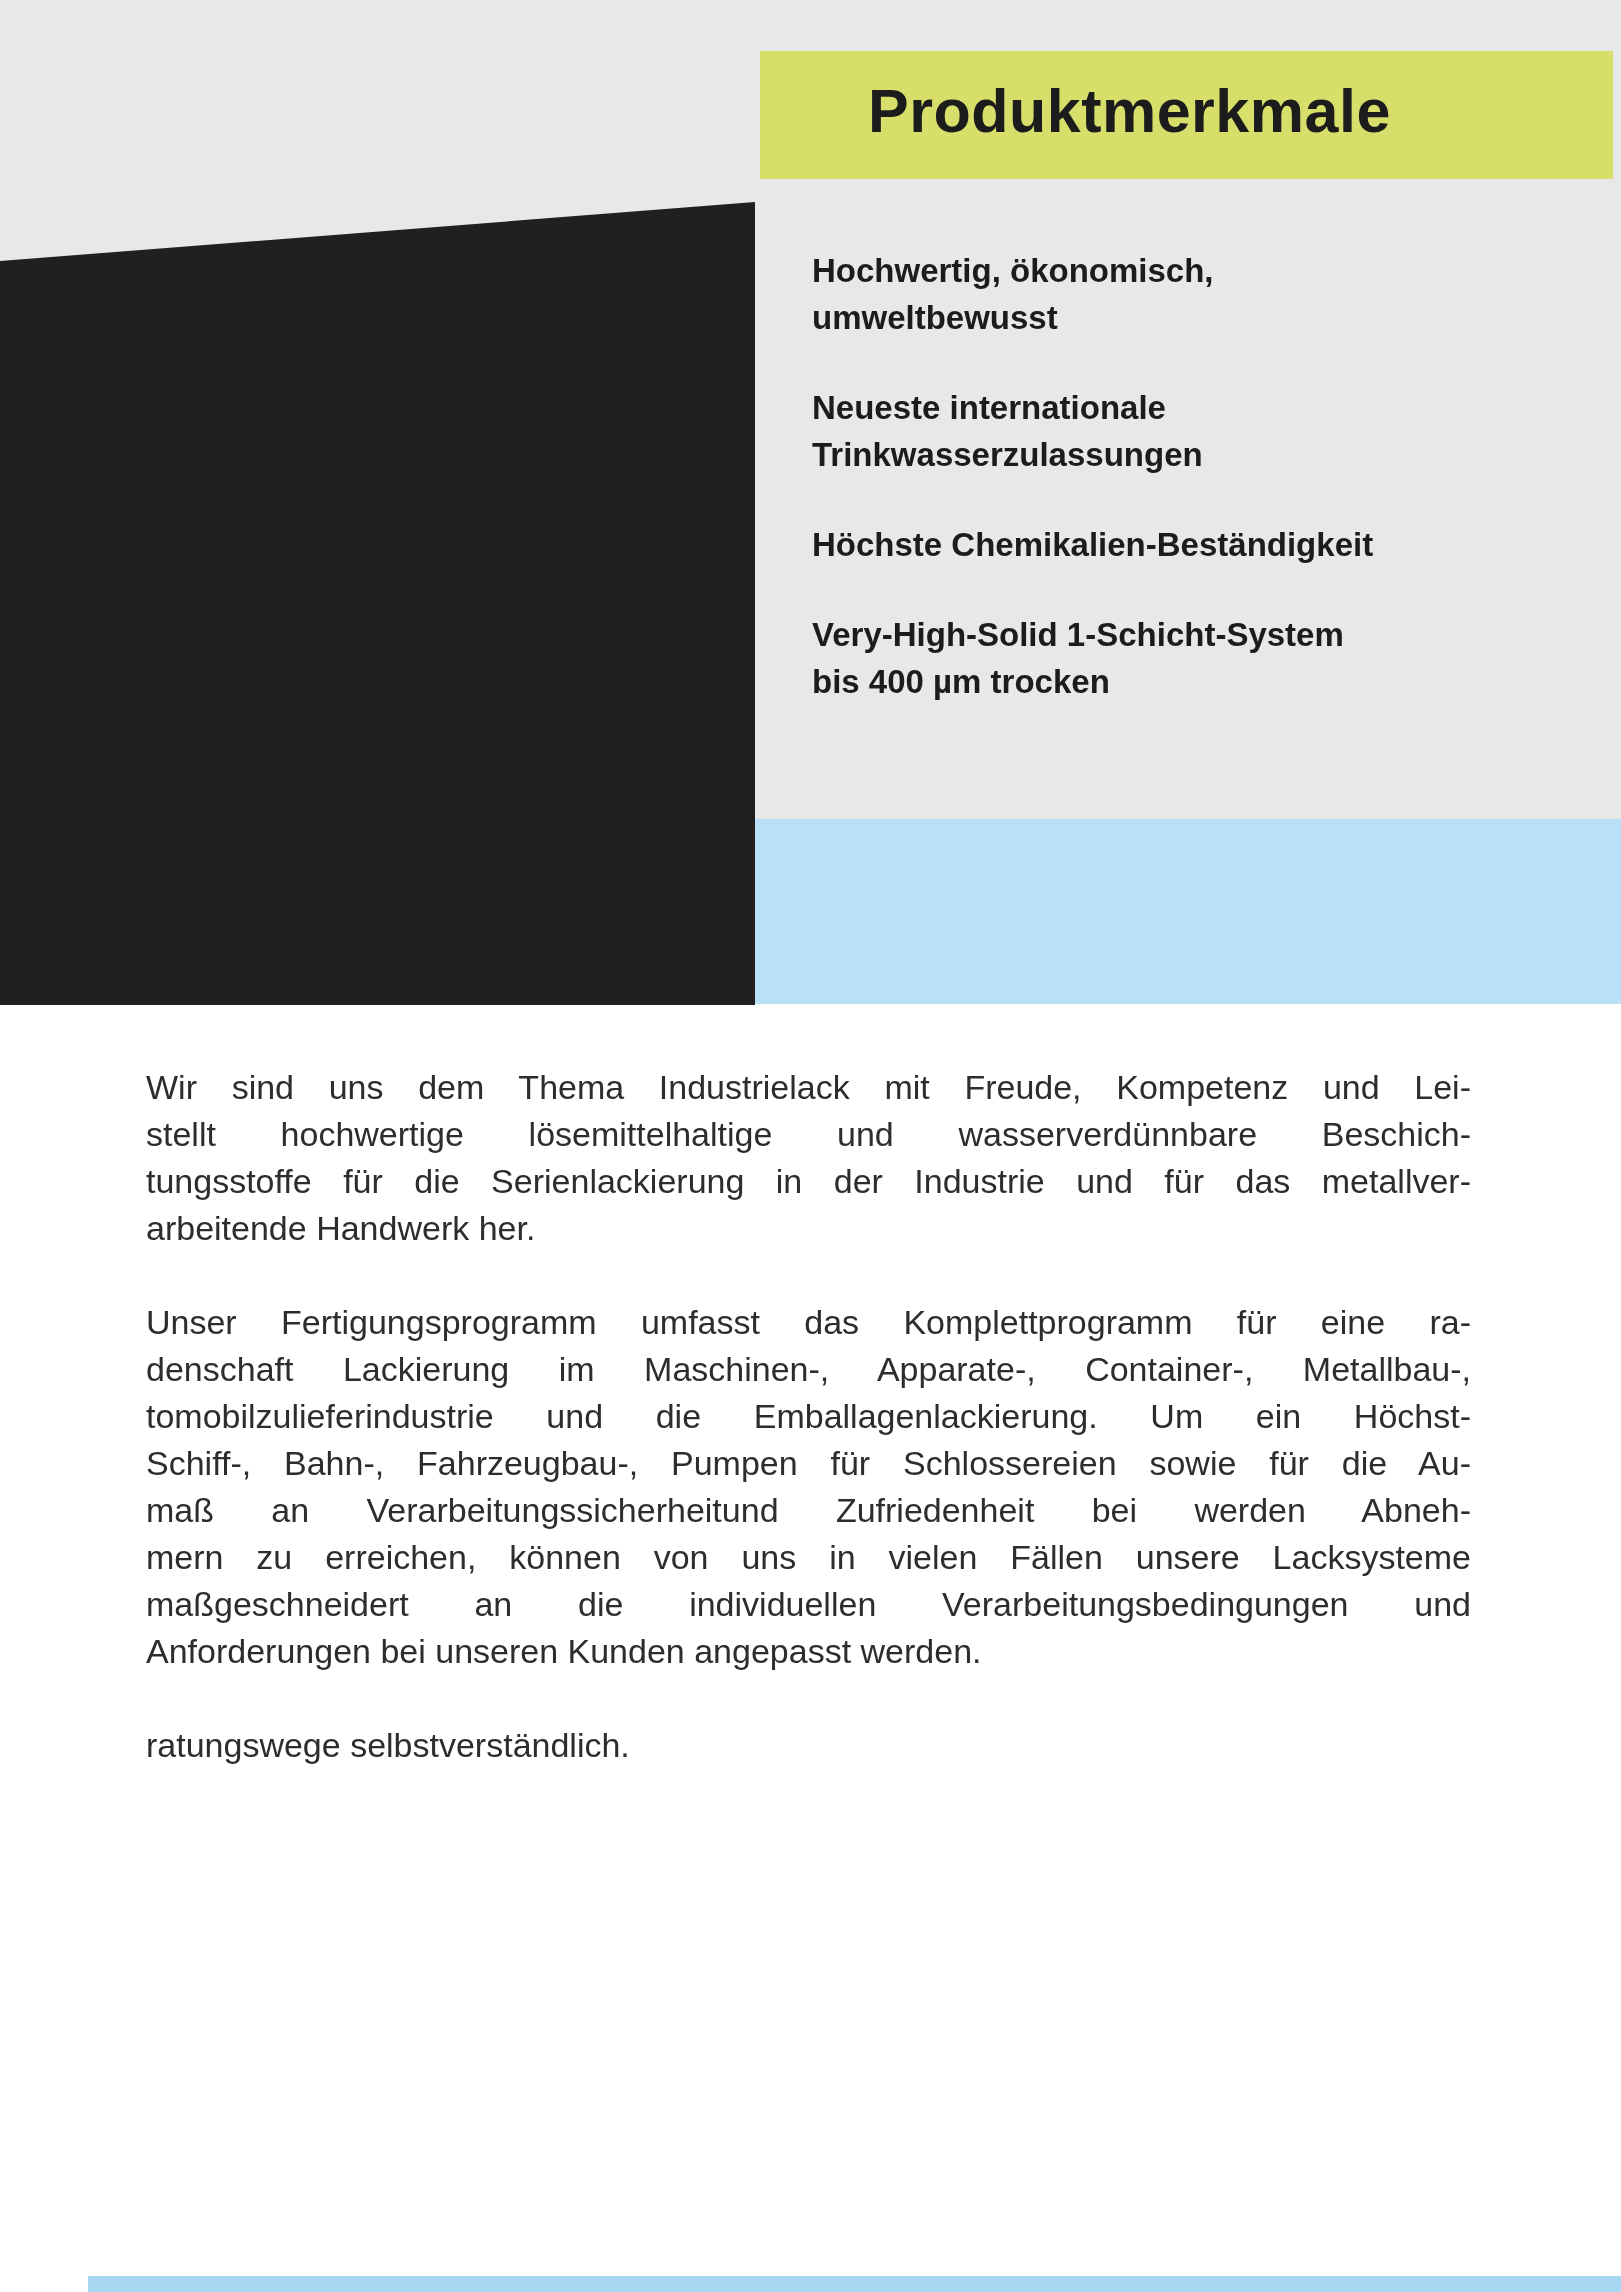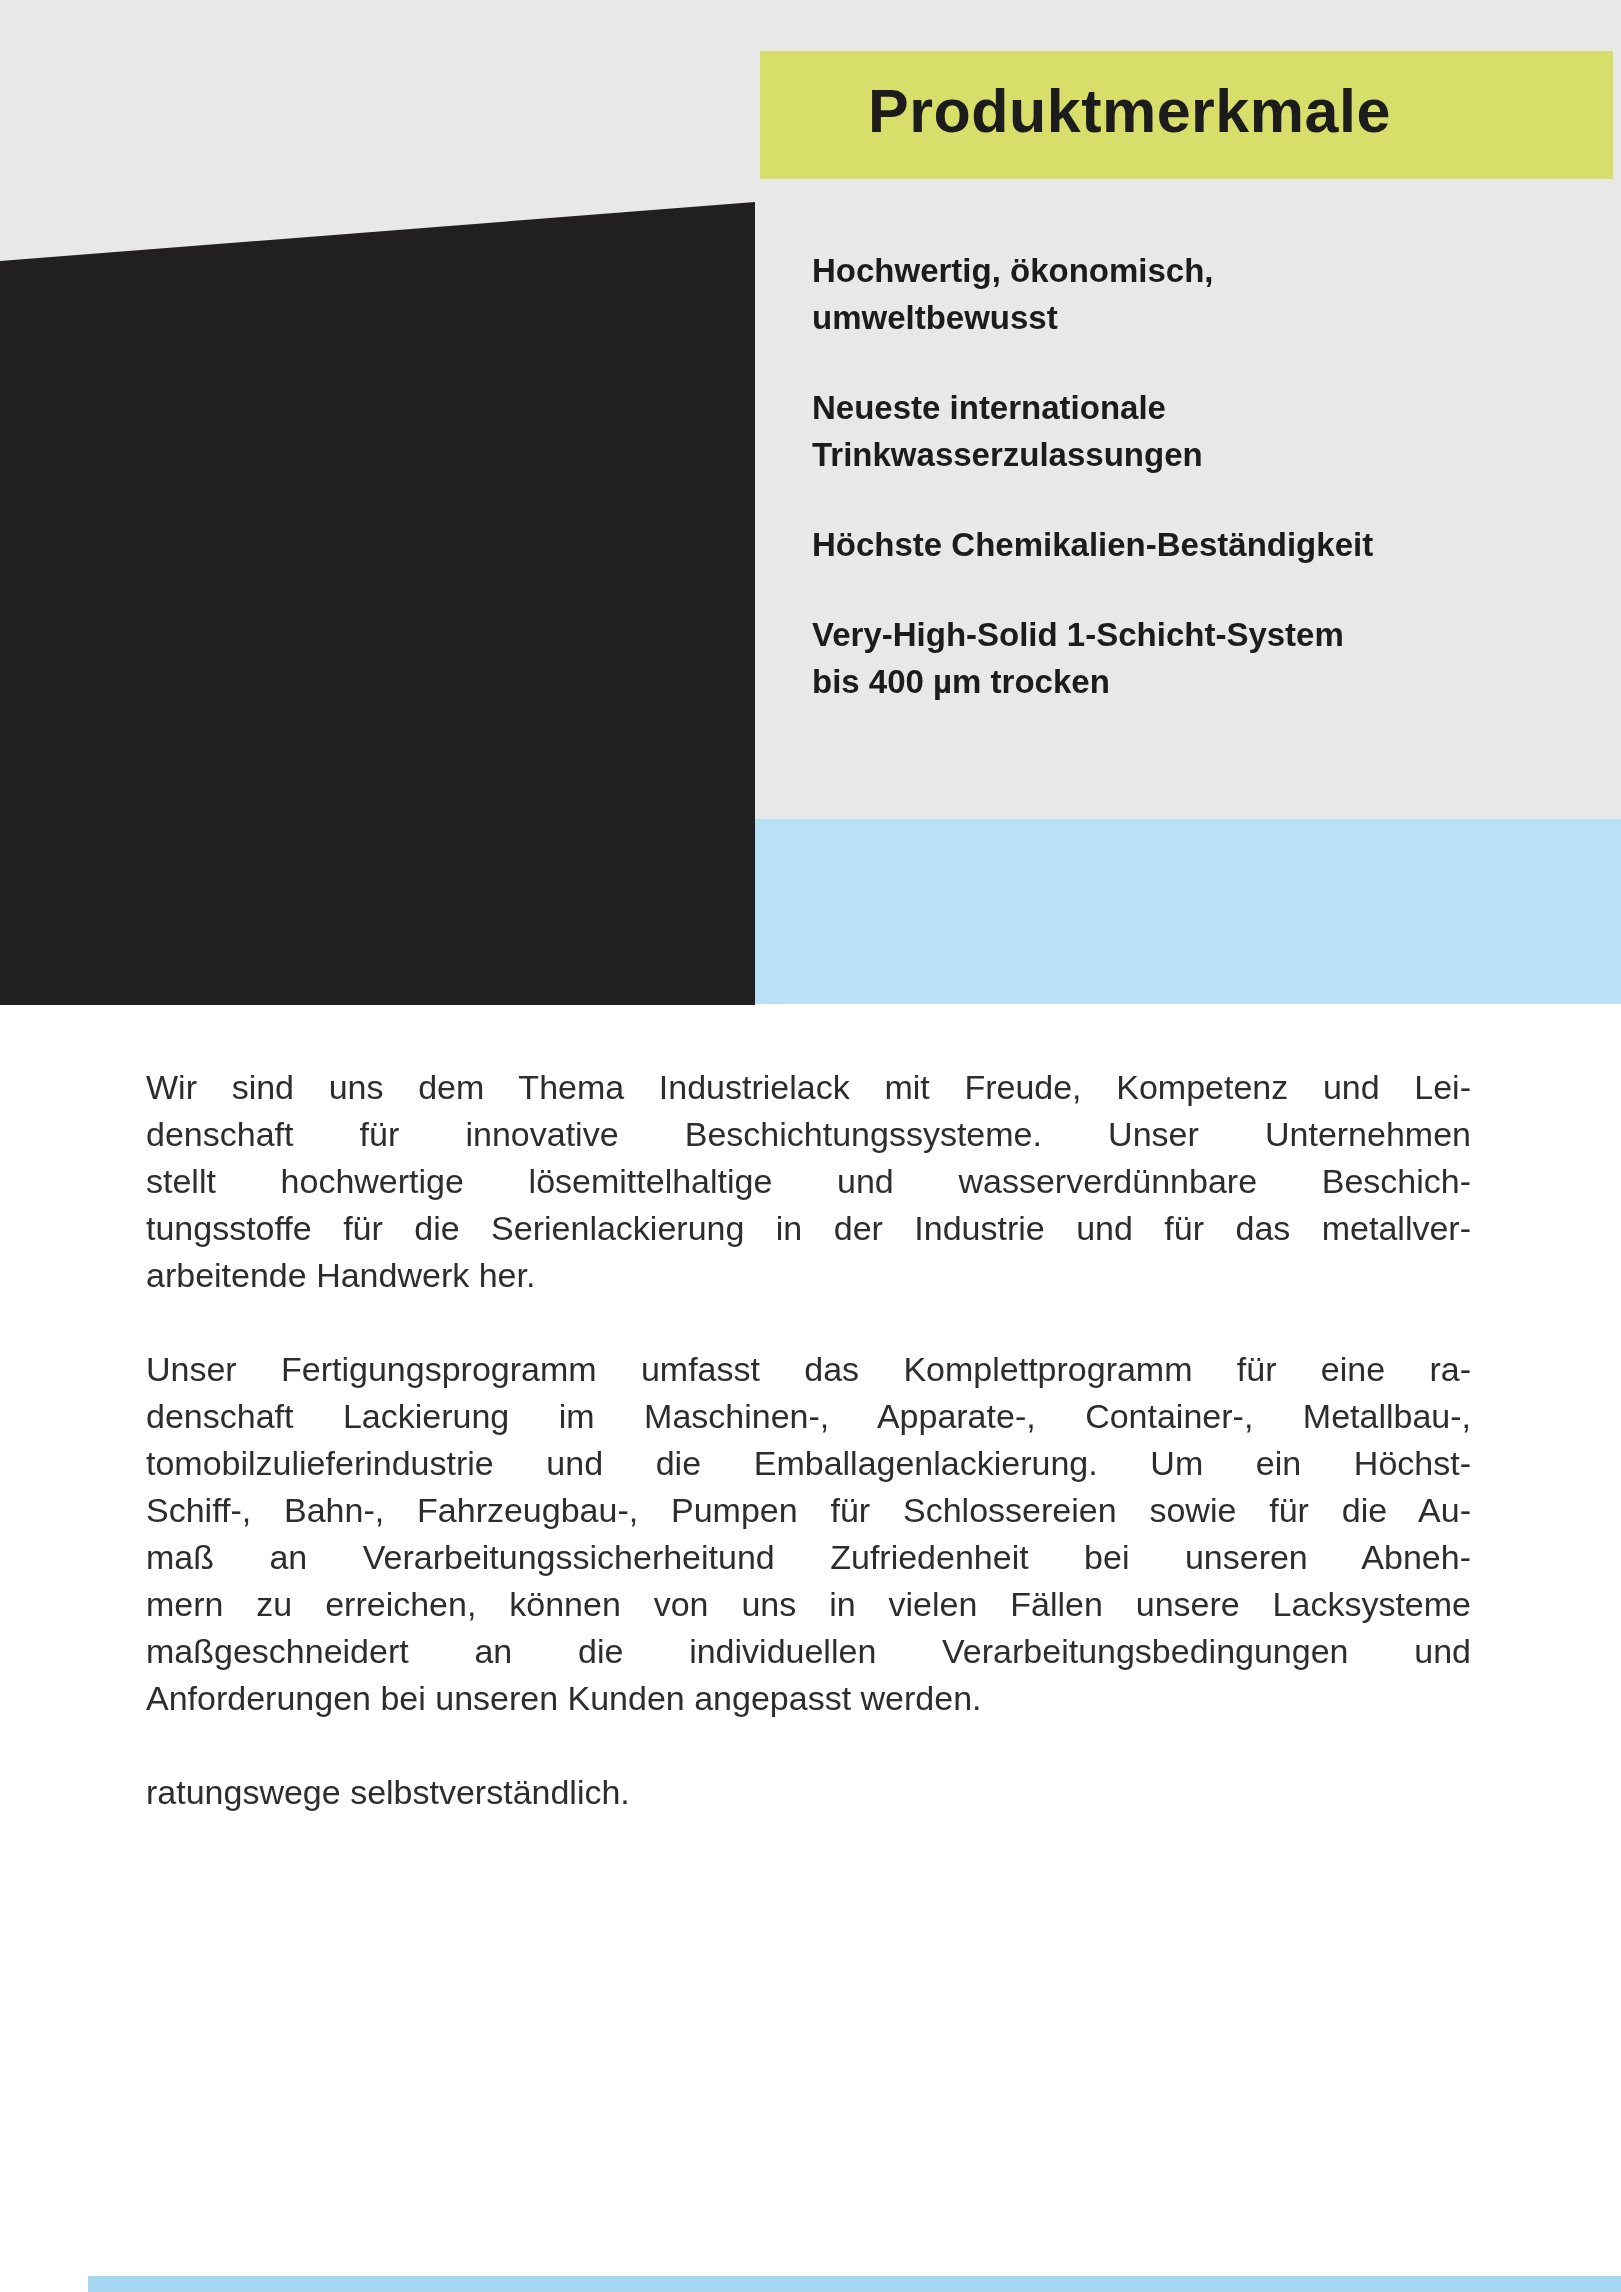--- a/index.html
+++ b/index.html
@@ -101,31 +101,30 @@
       <div class="feature">Neueste internationale
 Trinkwasserzulassungen</div>
       <div class="feature">Höchste Chemikalien-Beständigkeit</div>
       <div class="feature">Very-High-Solid 1-Schicht-System
 bis 400 µm trocken</div>
     </div>
 
   <div class="body-text">
       <div class="para">
         <div class="line">Wir sind uns dem Thema Industrielack mit Freude, Kompetenz und Lei-</div>
-        <div class="line">denschaft für innovative Beschichtungssysteme. Unser Unternehmen</div>
         <div class="line">stellt hochwertige lösemittelhaltige und wasserverdünnbare Beschich-</div>
         <div class="line">tungsstoffe für die Serienlackierung in der Industrie und für das metallver-</div>
         <div class="line last">arbeitende Handwerk her.</div>
       </div>
       <div class="para">
         <div class="line">Unser Fertigungsprogramm umfasst das Komplettprogramm für eine ra-</div>
         <div class="line">denschaft Lackierung im Maschinen-, Apparate-, Container-, Metallbau-,</div>
         <div class="line">tomobilzulieferindustrie und die Emballagenlackierung. Um ein Höchst-</div>
         <div class="line">Schiff-, Bahn-, Fahrzeugbau-, Pumpen für Schlossereien sowie für die Au-</div>
-        <div class="line">maß an Verarbeitungssicherheitund Zufriedenheit bei unseren Abneh-</div>
+        <div class="line">maß an Verarbeitungssicherheitund Zufriedenheit bei werden Abneh-</div>
         <div class="line">mern zu erreichen, können von uns in vielen Fällen unsere Lacksysteme</div>
         <div class="line">maßgeschneidert an die individuellen Verarbeitungsbedingungen und</div>
         <div class="line last">Anforderungen bei unseren Kunden angepasst werden.</div>
       </div>
       <div class="para">
         <div class="line last">ratungswege selbstverständlich.</div>
       </div>
     </div>
 
   <div class="footer-bar"></div>

